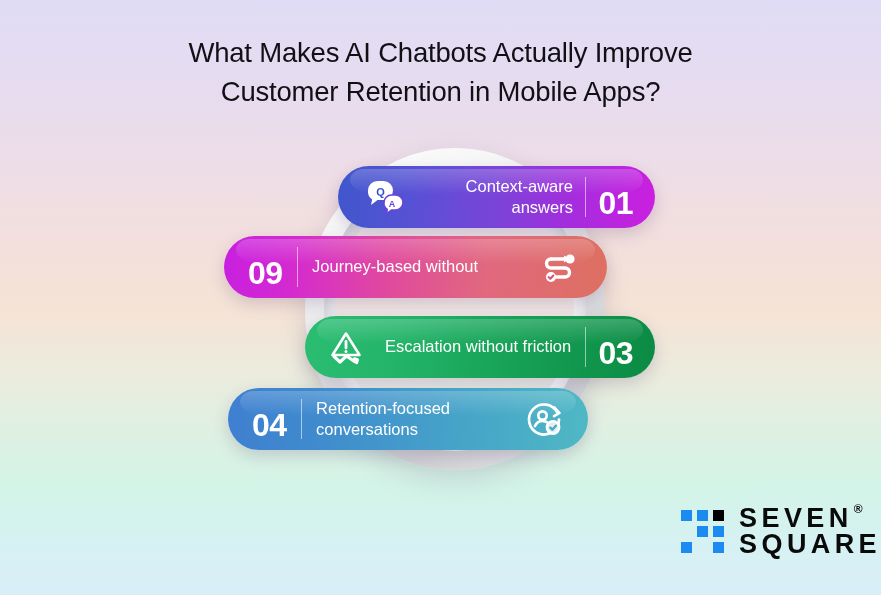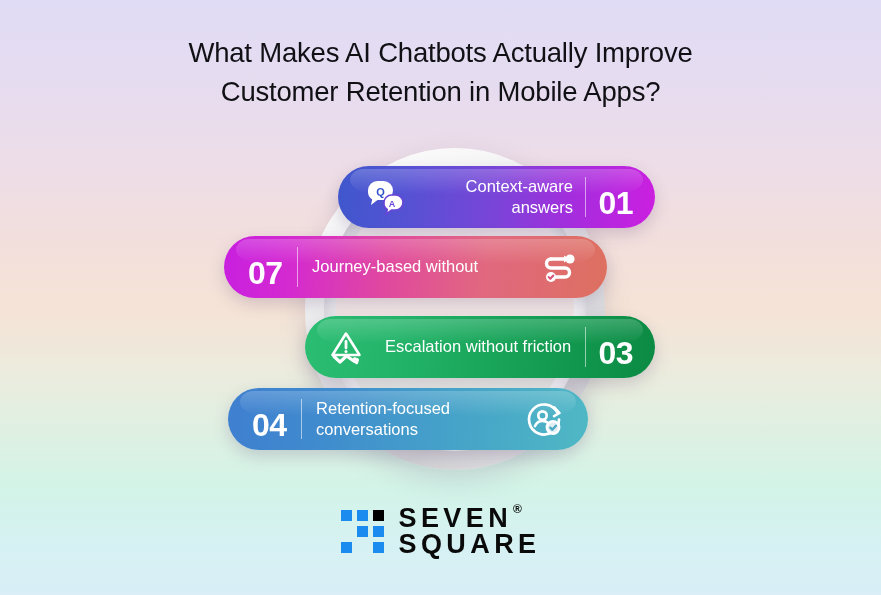--- a/index.html
+++ b/index.html
@@ -143,21 +143,21 @@
     gap:14px;
   }
   .pill-4 .pill-label { text-align:left; }
 
   
   .logo {
     position:absolute;
     left:0; right:0; bottom:37px;
     display:flex;
     align-items:center;
-    justify-content:center;
+    justify-content:flex-end;
     gap:15px;
   }
   .logo-grid {
     width:43px; height:44px;
     display:grid;
     grid-template-columns:repeat(3,11px);
     grid-template-rows:repeat(3,11px);
     gap:5px;
   }
   .sq { width:11px; height:11px; }
@@ -210,21 +210,21 @@
         <path d="M19 24.5a7.5 7.5 0 0 1 7.5-7.5h4a7.5 7.5 0 0 1 0 15h-4l-5.2 4 .95-4.5a7.46 7.46 0 0 1-3.25-7z" fill="#fff" stroke="#6a45d6" stroke-width="1.6"></path>
         <text x="27" y="28.8" font-family="Liberation Sans, sans-serif" font-size="9" font-weight="bold" fill="#6a45d6" text-anchor="middle">A</text>
       </svg>
     </span>
     <span class="pill-label">Context-aware answers</span>
     <span class="divider"></span>
     <span class="pill-num">01</span>
   </div>
 
   <div class="pill pill-2">
-    <span class="pill-num">07</span>
+    <span class="pill-num">09</span>
     <span class="divider"></span>
     <span class="pill-label">Journey-based without</span>
     <span class="pill-icon">
       <svg width="40" height="34" viewBox="0 0 40 34" fill="none" stroke="#fff" stroke-width="3.4" stroke-linecap="round" stroke-linejoin="round">
         <path d="M11 9h13"></path>
         <path d="M11 9a4.5 4.5 0 0 0 0 9h14a4.5 4.5 0 0 1 0 9H14"></path>
         <circle cx="30" cy="9" r="4.6" fill="#fff" stroke="none"></circle>
         <path d="M24 5.6 29.5 9 24 12.4z" fill="#fff" stroke="none"></path>
         <circle cx="11" cy="27" r="5" fill="#fff" stroke="none"></circle>
         <path d="M8.7 27.1l1.6 1.7 3-3.3" stroke="#d8557a" stroke-width="2.1"></path>

